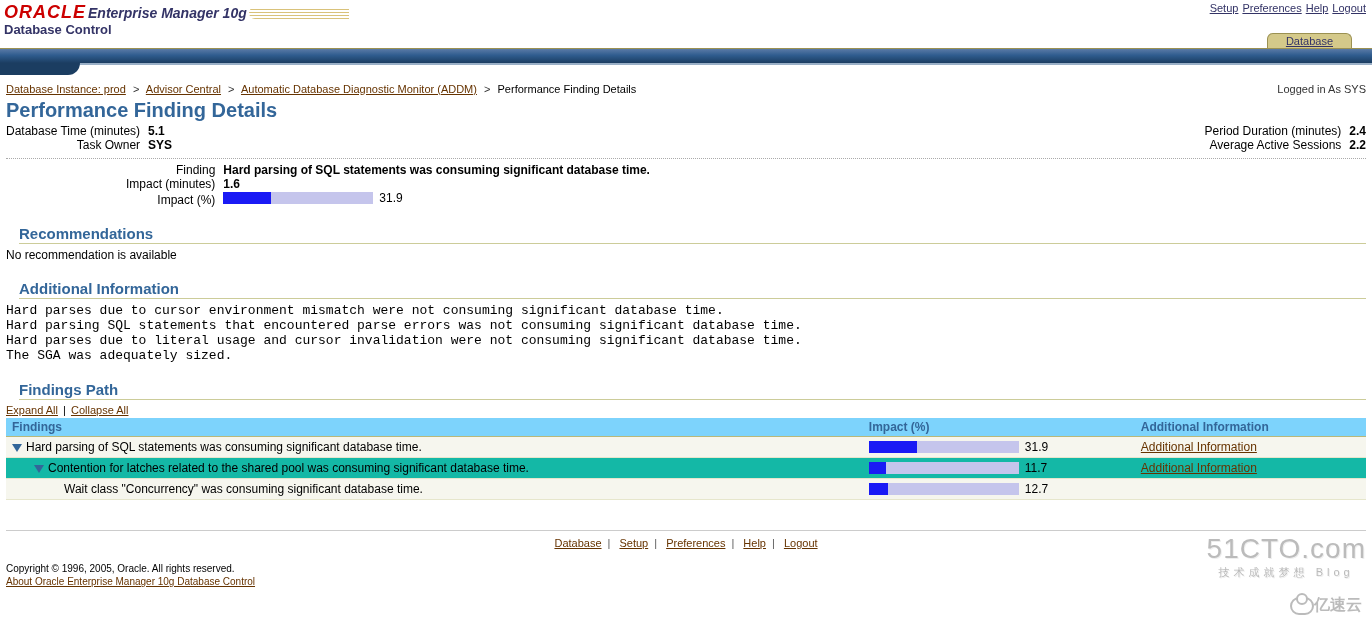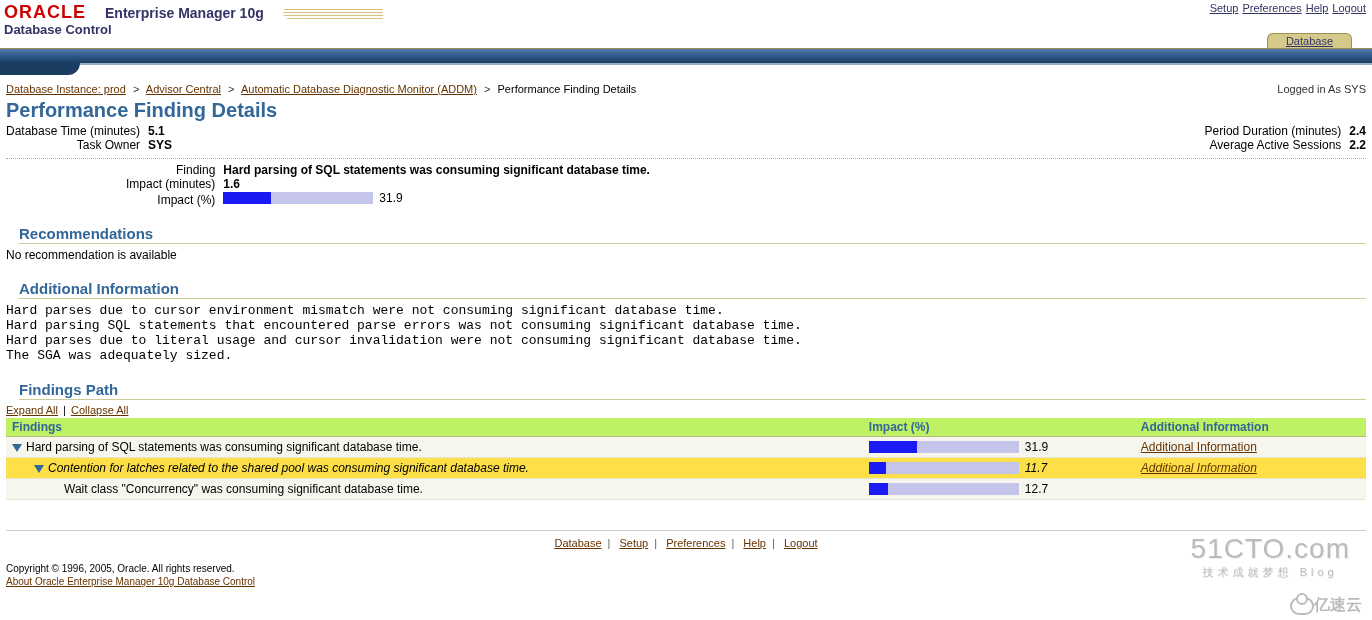--- a/index.html
+++ b/index.html
@@ -13,21 +13,21 @@
   a { color: #663300; text-decoration: underline; cursor: pointer; }
 
   
   .header {
     display: flex;
     justify-content: space-between;
     align-items: flex-start;
     padding: 2px 6px 0 4px;
   }
   .brand { display: flex; flex-direction: column; }
-  .brand-row { display: flex; align-items: center; gap: 19px; }
+  .brand-row { display: flex; align-items: center; gap: 2px; font-style: italic; }
   .oracle-logo {
     font-family: "Trebuchet MS", Arial, sans-serif;
     font-weight: bold;
     color: #cc0000;
     font-size: 18px;
     letter-spacing: 1px;
   }
   .brand-title { color: #333366; font-size: 14px; font-weight: bold; }
   .brand-sub   { color: #333366; font-size: 13px; font-weight: bold; margin-top: -1px; }
   .brand-bars {
@@ -108,30 +108,30 @@
     margin: 2px 0 0 0;
     white-space: pre;
   }
 
   .expand-row { font-size: 11px; margin-bottom: 2px; }
   .expand-row .sep2 { color: #000; padding: 0 2px; }
 
   
   table.findings { width: 100%; border-collapse: collapse; }
   table.findings th {
-    background: #bef264; color: #336699;
+    background: #7dd3fc; color: #336699;
     text-align: left; font-size: 12px; font-weight: bold;
     padding: 2px 6px; border-bottom: 1px solid #b8b87a;
   }
   table.findings td {
     padding: 3px 6px; font-size: 12px;
     border-bottom: 1px solid #e6e6cc;
   }
   tr.row-even { background: #f6f6ee; }
-  tr.row-odd  { background: #fde047; font-style: italic; }
+  tr.row-odd  { background: #14b8a6; }
   .tri {
     display: inline-block; width: 0; height: 0;
     border-left: 5px solid transparent;
     border-right: 5px solid transparent;
     border-top: 8px solid #336699;
     margin-right: 4px; vertical-align: middle;
   }
   .indent1 { padding-left: 22px; }
   .indent2 { padding-left: 52px; }
   .cell-bar { display: flex; align-items: center; gap: 6px; }
@@ -139,21 +139,21 @@
   .cell-fill  { height: 12px; background: #1a1af5; }
 
   .footer-hr { border: none; border-top: 1px solid #ccc; margin: 30px 0 6px 0; }
   .footer-nav { text-align: center; font-size: 11px; }
   .footer-nav .fsep { color: #5a5a5a; padding: 0 6px; }
   .copyright { font-size: 10px; margin-top: 14px; }
   .about-link { font-size: 10px; }
 
   
   .wm1 {
-    position: absolute; right: 22px; bottom: 40px;
+    position: absolute; right: 6px; bottom: 40px;
     font-family: Impact, Arial Black, sans-serif;
     font-size: 28px; color: #bbb; letter-spacing: 1px;
     text-shadow: 1px 1px 0 #eee; pointer-events: none;
   }
   .wm1 small { display:block; font-size:11px; font-family: Arial; letter-spacing:4px; color:#bbb;margin-left:12px; }
   .wm2 {
     position: absolute; right: 10px; bottom: 4px;
     font-size: 16px; color: #bbb; font-weight: bold; pointer-events: none;
     display:flex; align-items:center; gap:0;
   }

